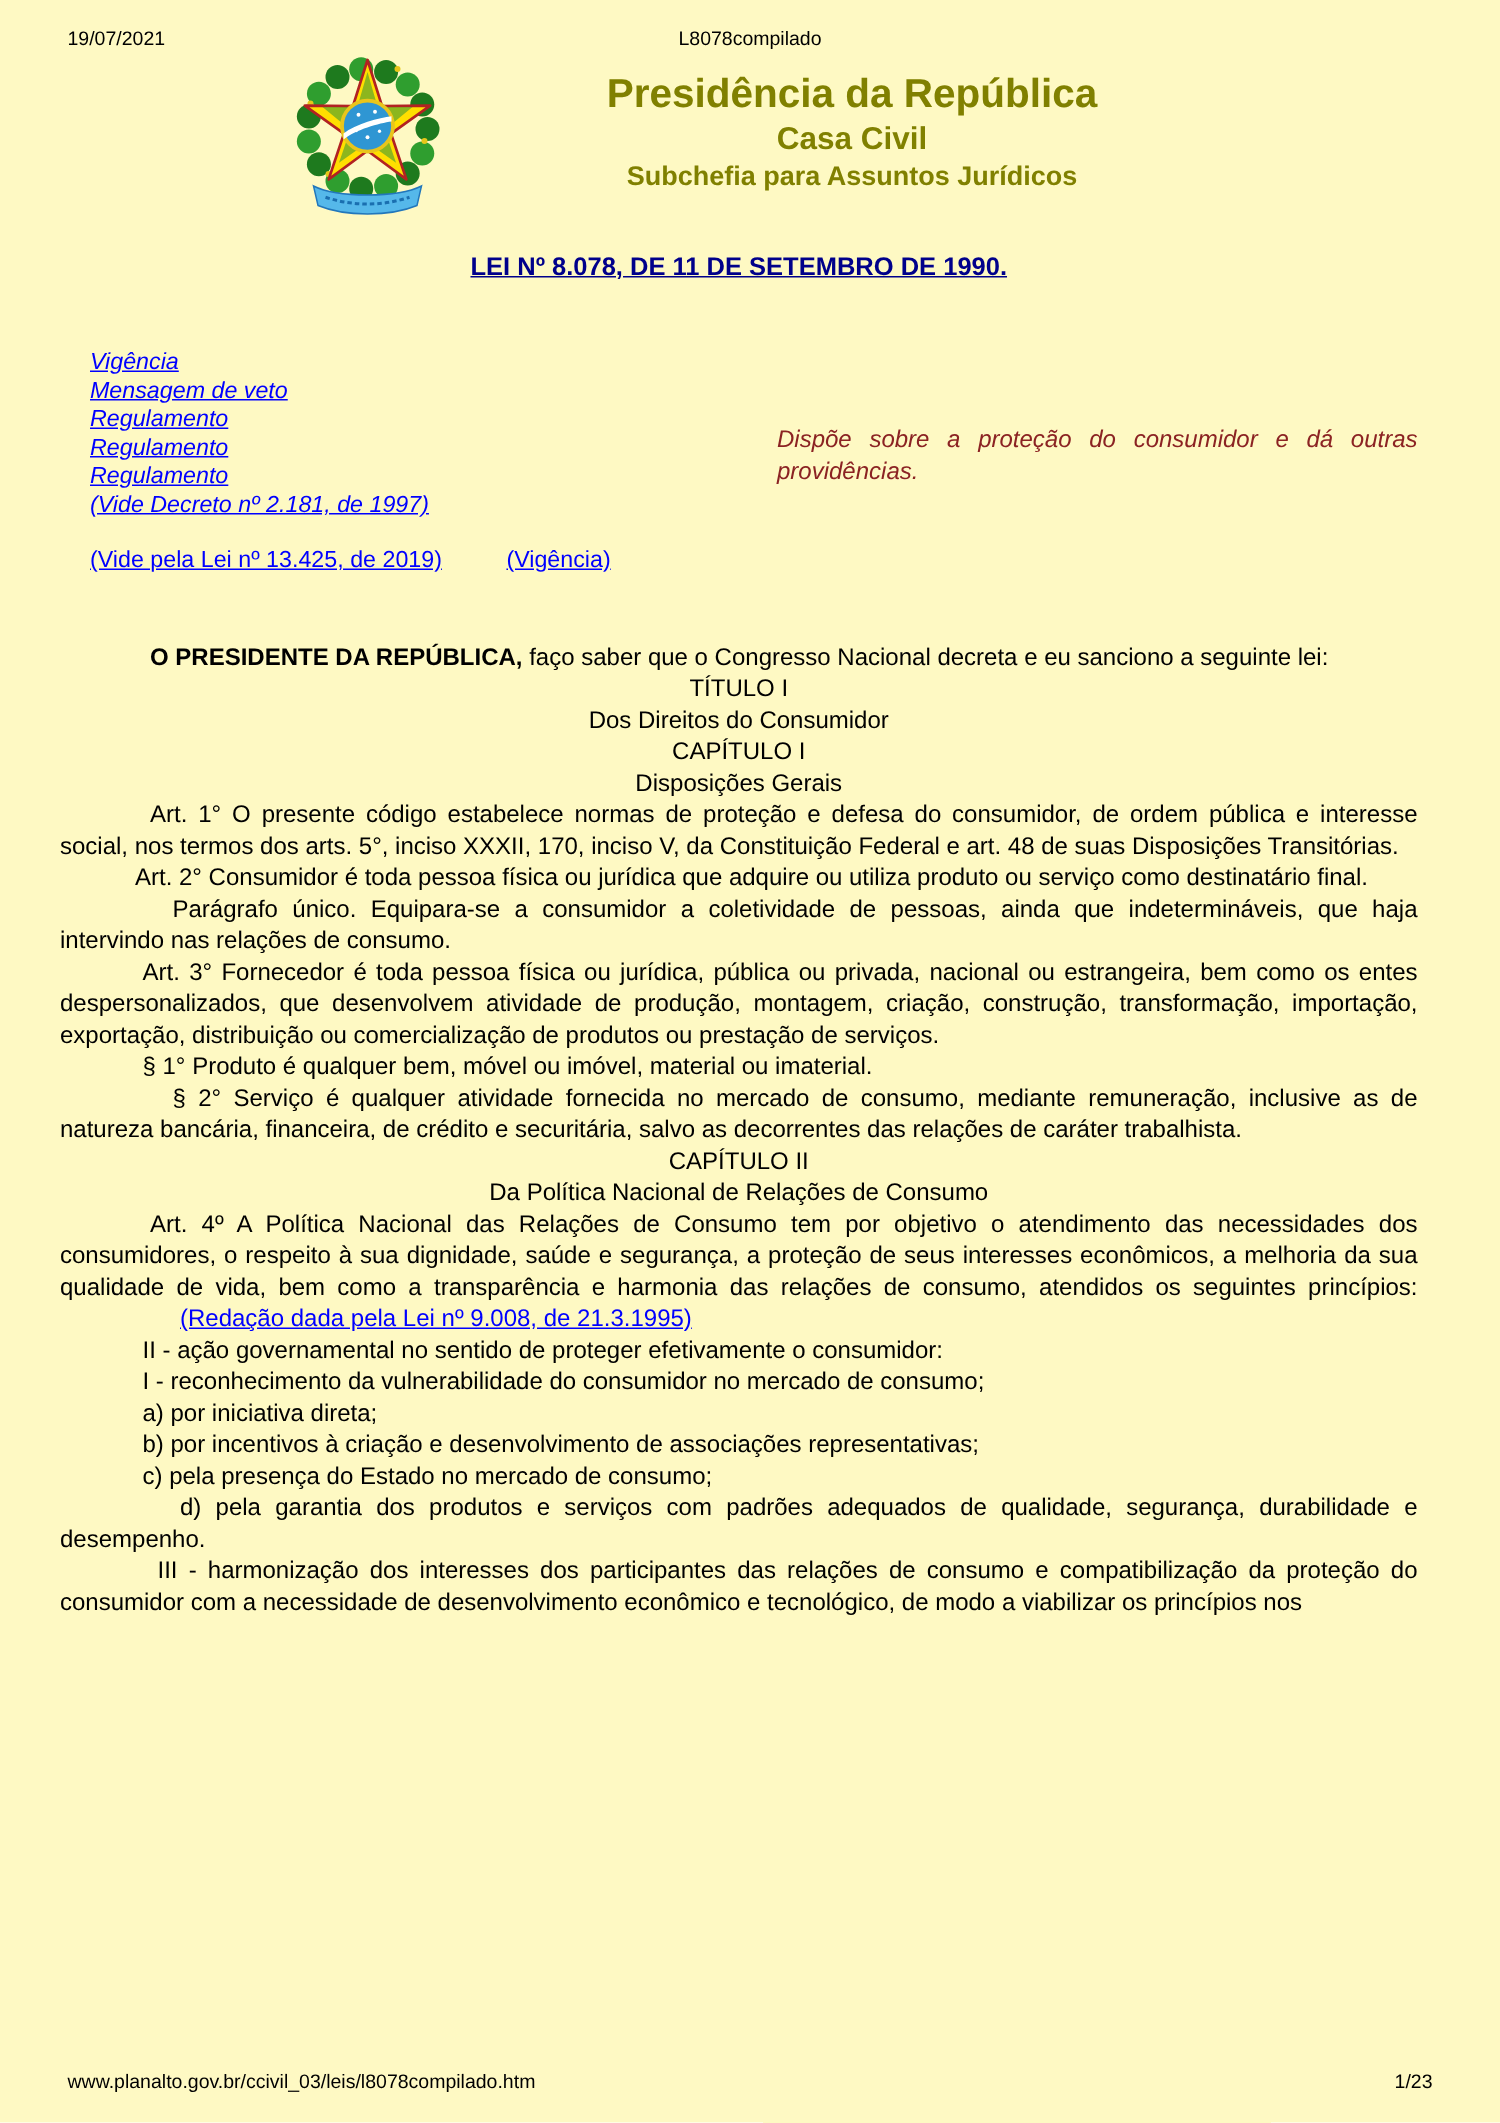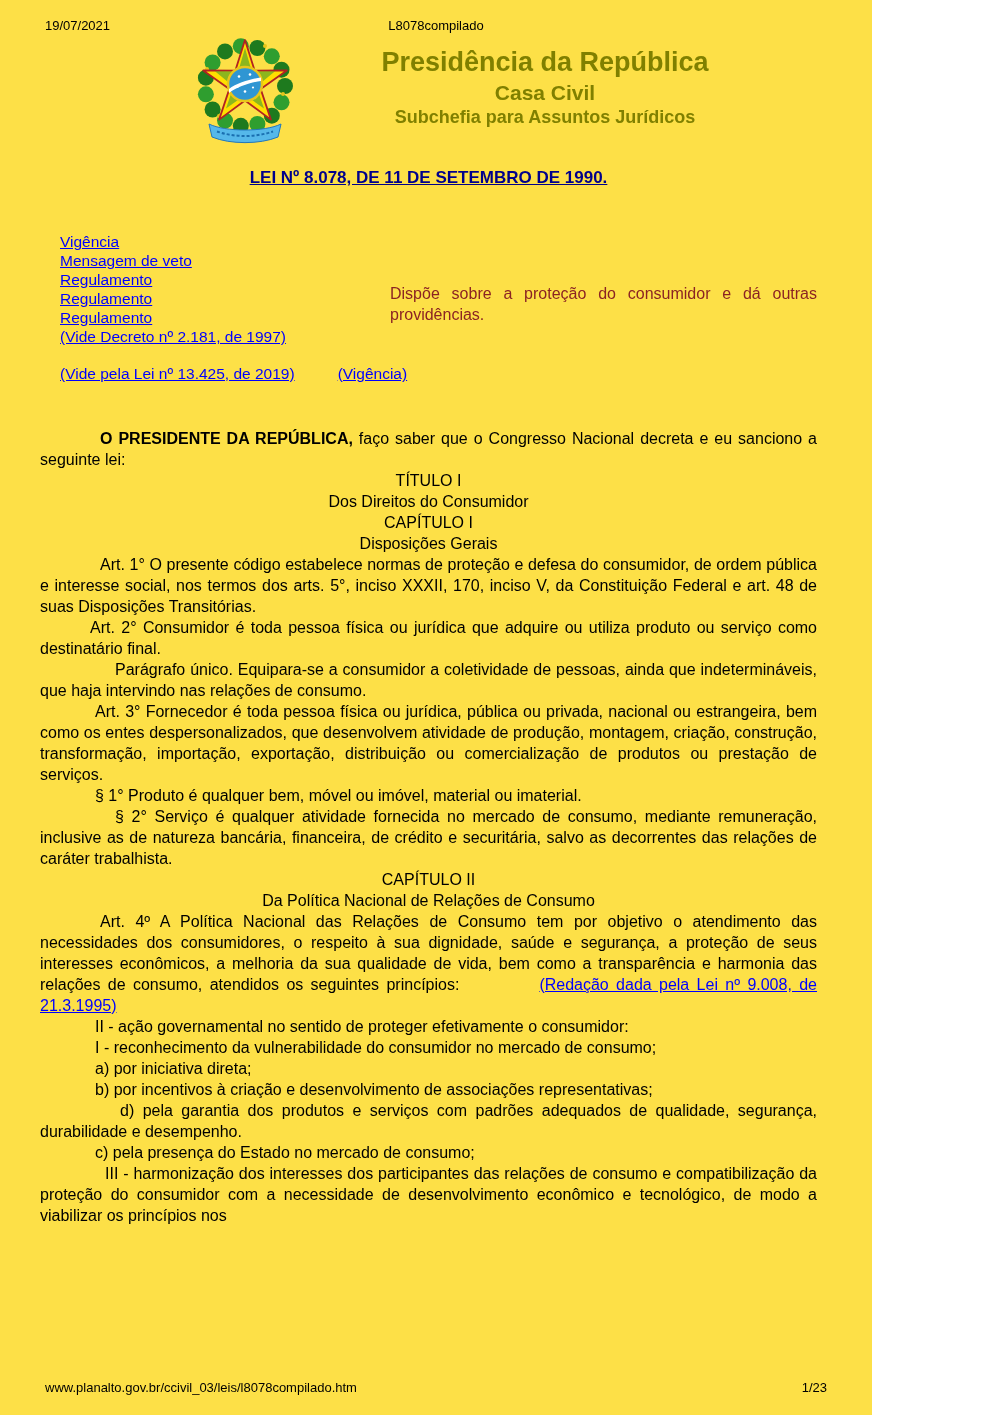--- a/index.html
+++ b/index.html
@@ -1,42 +1,42 @@
 <!DOCTYPE html>
 <html lang="pt-BR"><head>
 <meta charset="utf-8">
 <style>
   html, body { margin:0; padding:0; background:#ffffff; }
   .page {
-    position:relative; width:872px; height:1415px; overflow:hidden;
-    background:#fde047; color:#000;
+    position:relative; width:1000px; height:1415px; overflow:hidden;
+    background:#fef9c3; color:#000;
     font-family:"Liberation Sans", sans-serif;
   }
 
   
   .print-header { position:absolute; top:18px; left:45px; right:45px; height:16px; font-size:13px; }
   .ph-date  { position:absolute; left:0; top:0; }
   .ph-title { position:absolute; left:0; right:0; top:0; text-align:center; }
   .print-footer { position:absolute; bottom:20px; left:45px; right:45px;
     display:flex; justify-content:space-between; font-size:13px; }
 
   
   .doc { padding:34px 55px 0 40px; }
 
-  .masthead { display:flex; margin-left:155px; }
+  .masthead { display:flex; margin-left:155px;gap:23px; }
   .emblem { width:100px; height:112px; flex:0 0 100px; }
   .mast-text { width:500px; text-align:center; padding-top:12px; color:#808000; }
   .mast-org  { font-size:27px; font-weight:bold; line-height:1.25; }
   .mast-dept { font-size:21px; font-weight:bold; line-height:1.25; }
   .mast-sub  { font-size:18px; font-weight:bold; line-height:1.3; }
 
   .law-title { text-align:center; margin-top:22px; font-size:17px; font-weight:bold; }
   .law-title a { color:#00008B; text-decoration:underline; cursor:pointer; }
 
-  .two-col { display:flex; justify-content:space-between; margin-top:44px; }
+  .two-col { display:flex; justify-content:space-between; margin-top:44px;font-style:italic; }
   .links-col { padding-left:20px; font-size:15.5px; line-height:19px; }
   .links-col a { display:block; color:#0000FF; text-decoration:underline; cursor:pointer; }
   .ementa { width:427px; padding-top:51px; font-size:16px; line-height:21px;
     text-align:justify; color:#8B2323; }
 
   .vide-line { margin-top:19px; padding-left:20px; font-size:15.5px; }
   .vide-line a { color:#0000FF; text-decoration:underline; cursor:pointer; }
   .vide-gap { margin-left:43px; }
 
   .body-text p { margin:0; font-size:16px; line-height:21px; }
@@ -141,22 +141,22 @@
       <p class="para in75">§ 2° Serviço é qualquer atividade fornecida no mercado de consumo, mediante remuneração, inclusive as de natureza bancária, financeira, de crédito e securitária, salvo as decorrentes das relações de caráter trabalhista.</p>
 
       <p class="center"><span>CAPÍTULO II</span><br><span>Da Política Nacional de Relações de Consumo</span></p>
 
       <p class="para in60"><span>Art. 4º A Política Nacional das Relações de Consumo tem por objetivo o atendimento das necessidades dos consumidores, o respeito à sua dignidade, saúde e segurança, a proteção de seus interesses econômicos, a melhoria da sua qualidade de vida, bem como a transparência e harmonia das relações de consumo, atendidos os seguintes princípios:</span><a href="#" class="amend-link">(Redação dada pela Lei nº 9.008, de 21.3.1995)</a></p>
 
       <p class="para in55">II - ação governamental no sentido de proteger efetivamente o consumidor:</p>
       <p class="para in55">I - reconhecimento da vulnerabilidade do consumidor no mercado de consumo;</p>
       <p class="para in55">a) por iniciativa direta;</p>
       <p class="para in55">b) por incentivos à criação e desenvolvimento de associações representativas;</p>
+      <p class="para in55">c) pela presença do Estado no mercado de consumo;</p>
       <p class="para in80">d) pela garantia dos produtos e serviços com padrões adequados de qualidade, segurança, durabilidade e desempenho.</p>
-      <p class="para in55">c) pela presença do Estado no mercado de consumo;</p>
       <p class="para in65">III - harmonização dos interesses dos participantes das relações de consumo e compatibilização da proteção do consumidor com a necessidade de desenvolvimento econômico e tecnológico, de modo a viabilizar os princípios nos</p>
     </div>
   </div>
 
   <div class="print-footer">
     <span>www.planalto.gov.br/ccivil_03/leis/l8078compilado.htm</span>
     <span>1/23</span>
   </div>
 
 </div>

